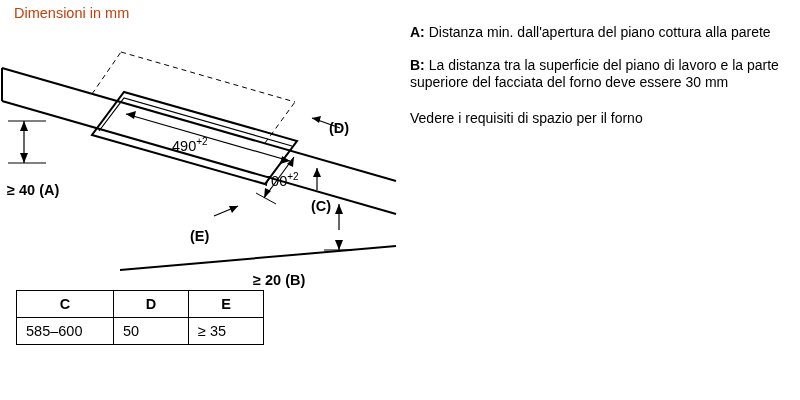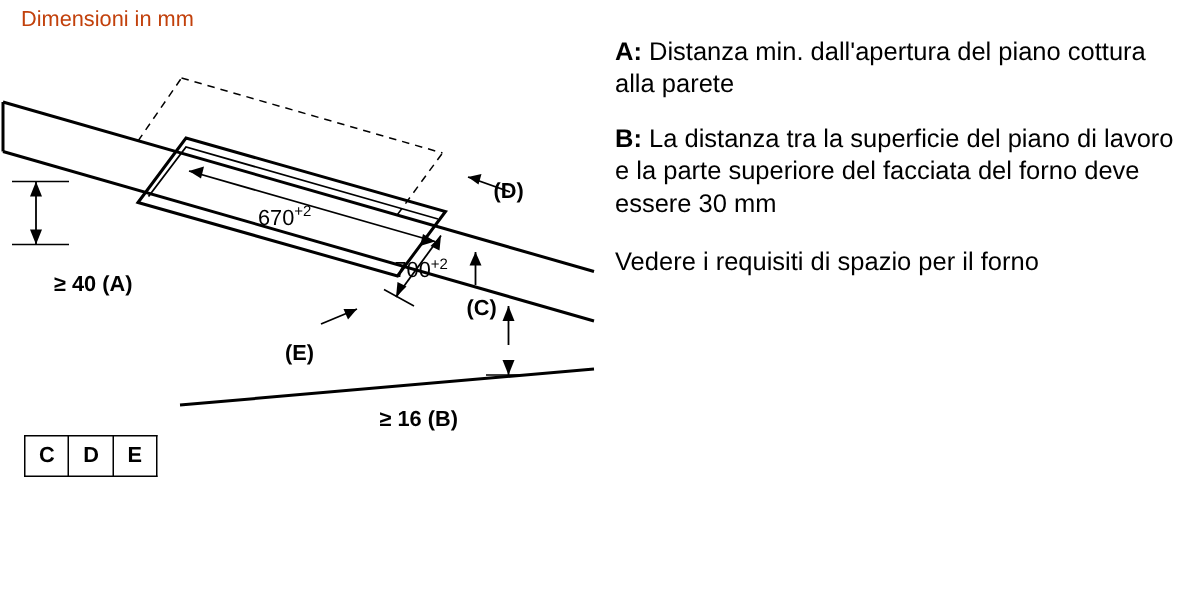--- a/index.html
+++ b/index.html
@@ -59,21 +59,21 @@
   }
   #dimension-table td.col-c { min-width: 78px; }
   #dimension-table td.col-d { min-width: 56px; }
   #dimension-table td.col-e { min-width: 56px; }
 
   
   #notes {
     left: 410px;
     top: 24px;
     width: 382px;
-    font-size: 17px;
+    font-size: 14px;
     line-height: 1.26;
   }
   .note {
     margin-bottom: 15px;
   }
   .note .lead { font-weight: bold; }
   #note-c { margin-top: 18px; }
   #note-d { margin-top: 22px; }
   #note-d p { margin: 0; }
 </style>
@@ -128,43 +128,48 @@
     <line x1="214" y1="198" x2="238" y2="188" stroke="#000" stroke-width="1.2"></line>
     <polygon points="238,188 229,188 232,195" fill="#000"></polygon>
 
     <line x1="339" y1="186" x2="339" y2="212" stroke="#000" stroke-width="1.2"></line>
     <polygon points="339,186 335,196 343,196" fill="#000"></polygon>
     <line x1="339" y1="222" x2="339" y2="232" stroke="#000" stroke-width="1.2"></line>
     <polygon points="339,232 335,222 343,222" fill="#000"></polygon>
     <line x1="324" y1="232" x2="352" y2="232" stroke="#000" stroke-width="1"></line>
   </svg>
 
-  <div class="abs" style="left:172px; top:136px; font-size:14.5px;"><span>670</span><span style="font-size:10px; vertical-align:super;">+2</span></div>
+  <div class="abs" style="left:172px; top:136px; font-size:14.5px;"><span>490</span><span style="font-size:10px; vertical-align:super;">+2</span></div>
 
   <div class="abs" style="left:263px; top:171px; font-size:14.5px;"><span>700</span><span style="font-size:10px; vertical-align:super;">+2</span></div>
 
-  <div class="abs" style="left:7px; top:182px; font-size:14.5px; font-weight:bold;margin-left:29px;">≥ 40 (A)</div>
+  <div class="abs" style="left:7px; top:182px; font-size:14.5px; font-weight:bold;">≥ 40 (A)</div>
 
-  <div class="abs" style="left:253px; top:272px; font-size:14.5px; font-weight:bold;">≥ 16 (B)</div>
+  <div class="abs" style="left:253px; top:272px; font-size:14.5px; font-weight:bold;">≥ 20 (B)</div>
 
   <div class="abs" style="left:311px; top:198px; font-size:14.5px; font-weight:bold;">(C)</div>
 
   <div class="abs" style="left:329px; top:120px; font-size:14.5px; font-weight:bold;">(D)</div>
 
   <div class="abs" style="left:190px; top:228px; font-size:14.5px; font-weight:bold;">(E)</div>
 
   <table id="dimension-table" class="abs">
     <thead>
       <tr>
         <th>C</th>
         <th>D</th>
         <th>E</th>
       </tr>
     </thead>
     <tbody>
+      <tr>
+        <td class="col-c">585–600</td>
+        <td class="col-d">50</td>
+        <td class="col-e">≥ 35</td>
+      </tr>
     </tbody>
   </table>
 
   <div class="abs" id="notes">
     <div class="note" id="note-a">
       <span class="lead">A:</span><span> Distanza min. dall'apertura del piano cottura alla parete</span>
     </div>
     <div class="note" id="note-b">
       <span class="lead">B:</span><span> La distanza tra la superficie del piano di lavoro e la parte superiore del facciata del forno deve essere 30 mm</span>
     </div>

